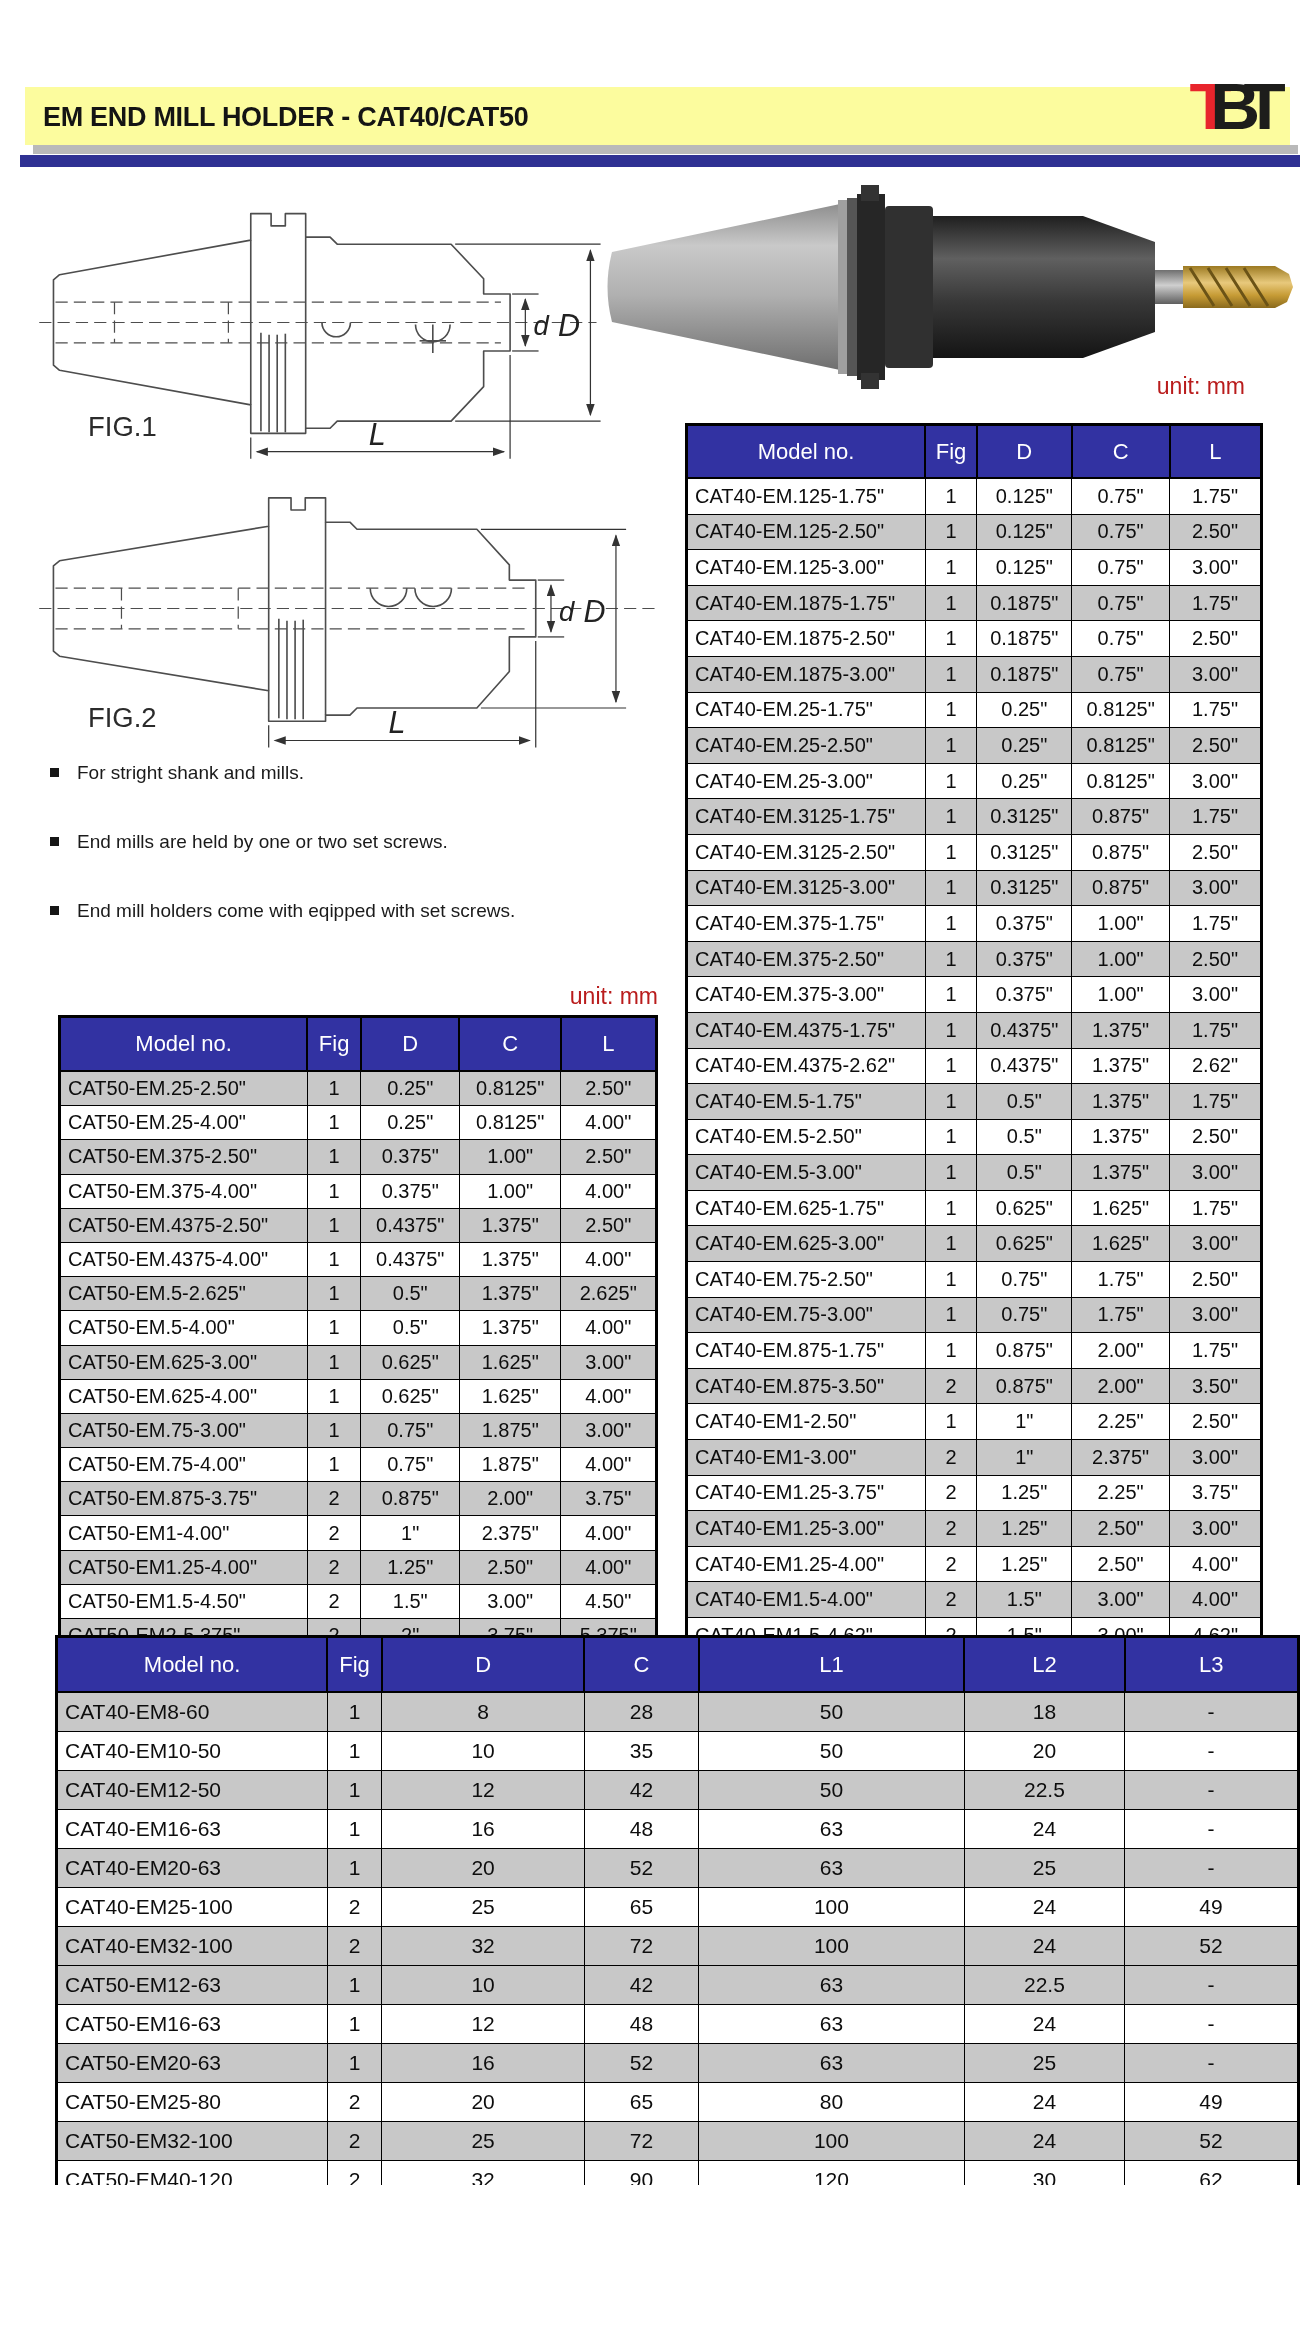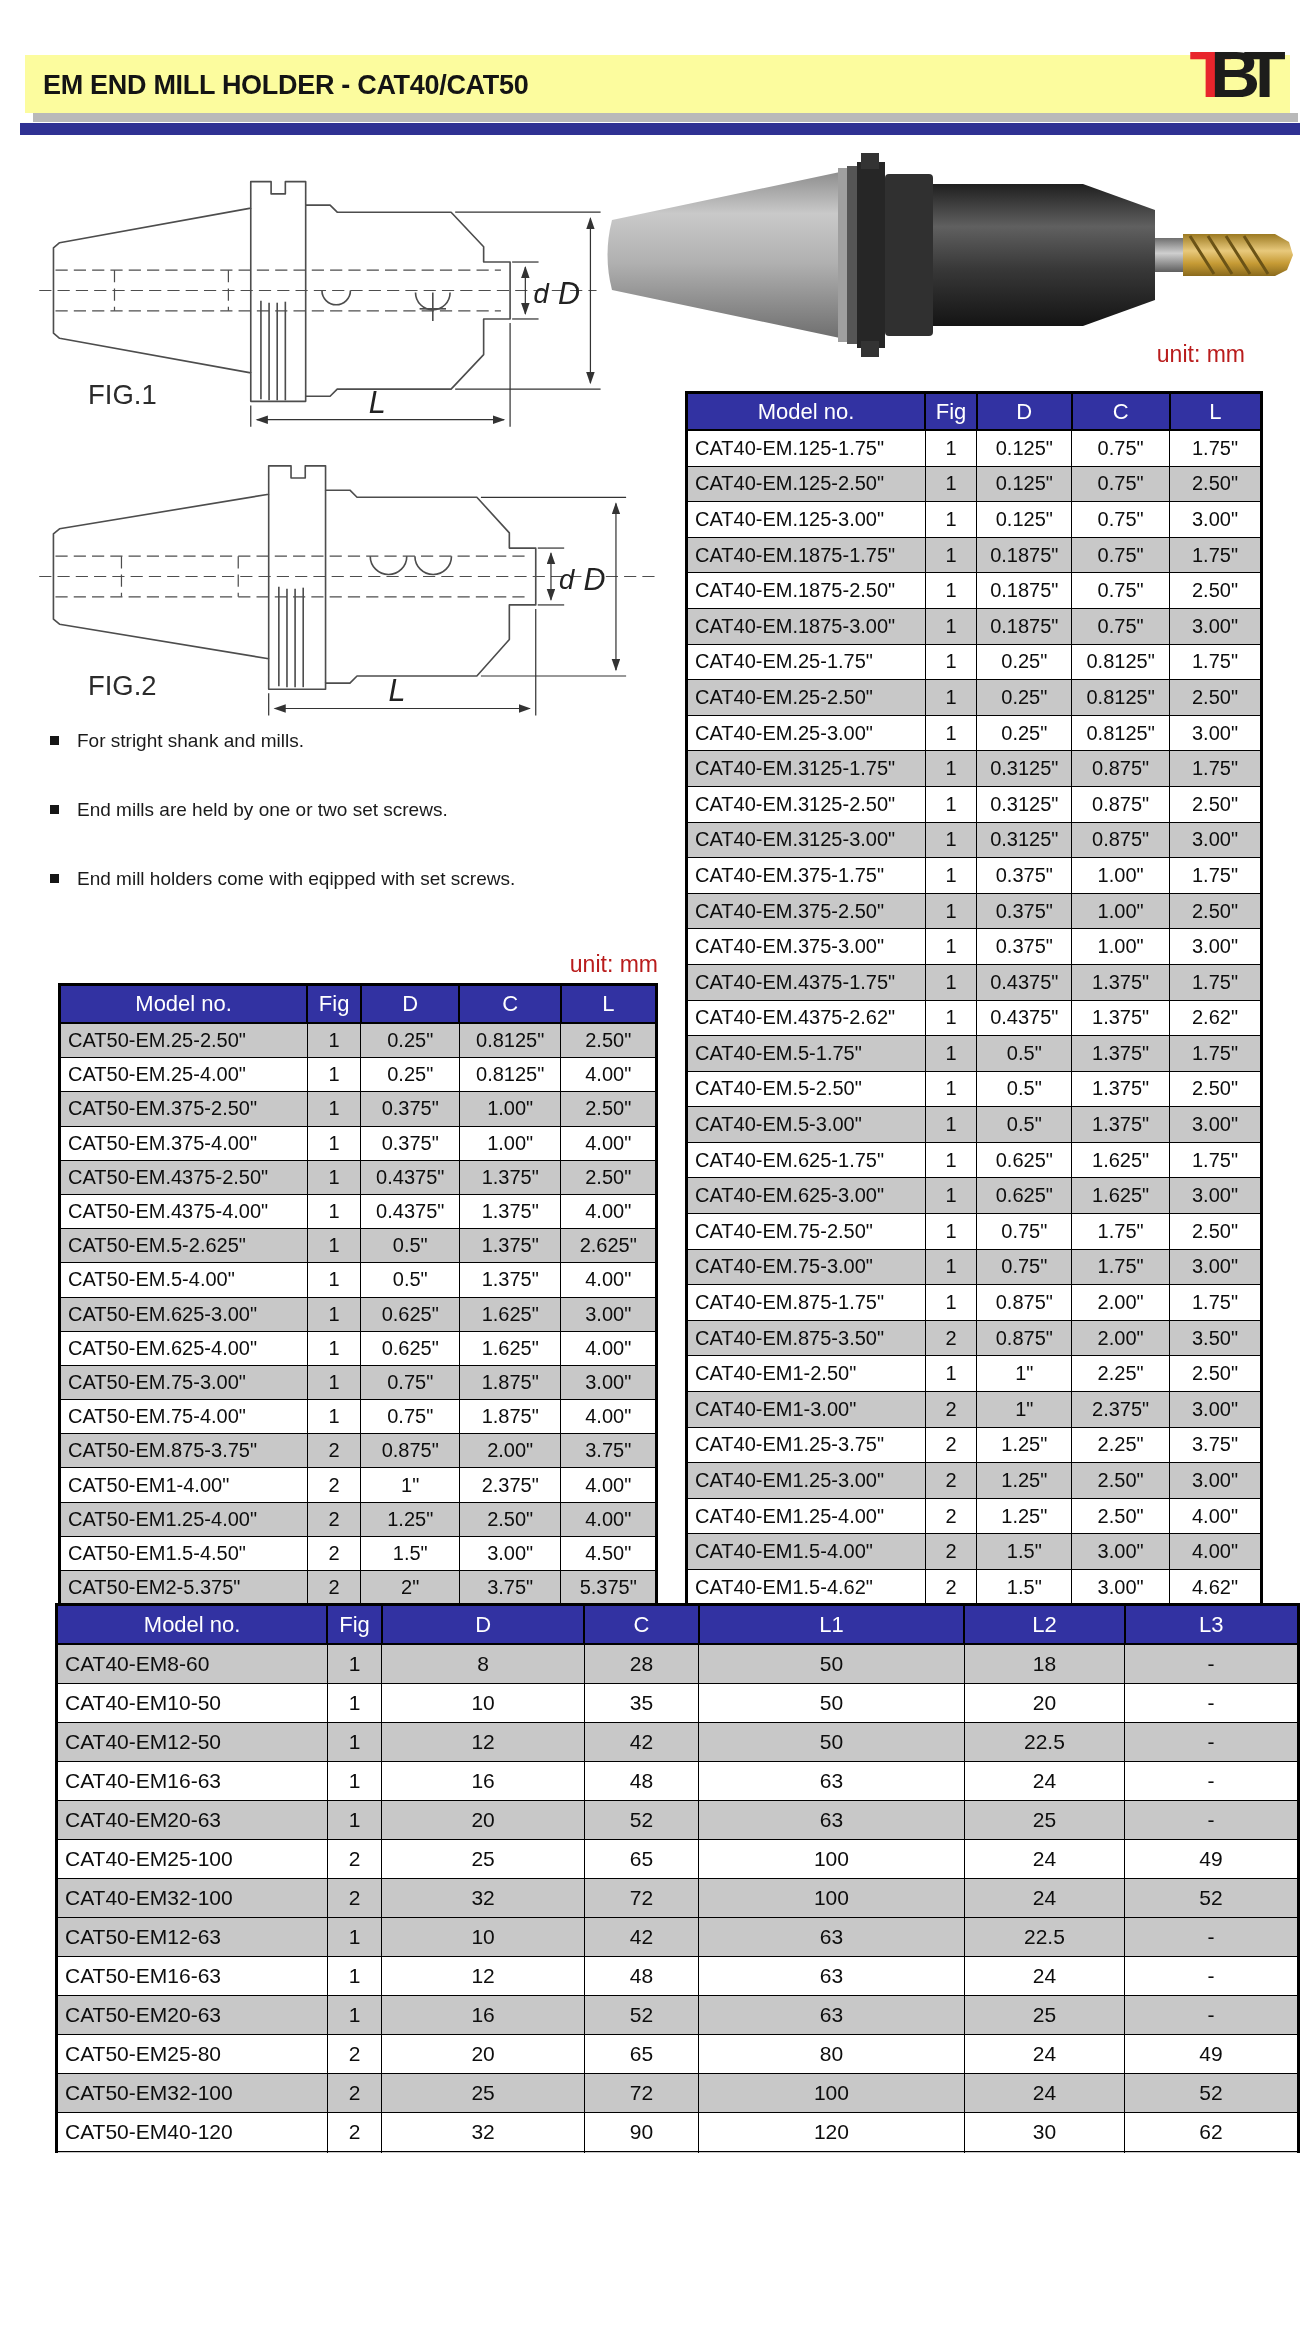--- a/index.html
+++ b/index.html
@@ -1,18 +1,18 @@
 <!DOCTYPE html>
 <html style="--c-header_yellow: #FCFC9E; --c-rule_blue: #2F3193; --c-table_header_blue: #3232A2; --c-row_gray: #C8C8C8; --c-logo_red: #E8252C; --c-logo_black: #1D1D1B;"><head>
 <meta charset="utf-8">
 <style>
   html,body { margin:0; padding:0; background:#fff; }
   .page {
     position:relative; width:1313px; height:2153px; background:#fff;
-    font-family:"Liberation Sans", sans-serif; color:#111; overflow:hidden;
+    font-family:"Liberation Sans", sans-serif; color:#111; overflow:hidden;margin-top:32px;
   }
   
   .header-bar {
     position:absolute; left:25px; top:55px; width:1265px; height:58px;
     background:var(--c-header_yellow,#fcfc9e);
   }
   .page-title {
     margin:0; padding-left:18px; line-height:60px;
     font-size:27px; font-weight:bold; letter-spacing:-0.3px; color:#141414;
   }
@@ -54,21 +54,21 @@
     content:""; position:absolute; left:6px; top:13px;
     width:9px; height:9px; background:#161616;
   }
   
   .tbl {
     position:absolute; border-collapse:collapse; table-layout:fixed;
     background:#fff; border:3px solid #000;
   }
   .tbl th {
     background:var(--c-table_header_blue,#3232a2); color:#fff;
-    font-weight:normal; border:2px solid #000; padding:0;
+    font-weight:normal; border:2px solid #000; padding:8px;
   }
   .tbl td {
     border:1px solid #000; text-align:center; padding:0 4px;
     white-space:nowrap; overflow:hidden; color:#0d0d0d;
   }
   .tbl td.c-model { text-align:left; padding-left:7px; }
   .tbl tr.alt td { background:var(--c-row_gray,#c8c8c8); }
   .tbl tr.sec td { border-top:3px solid #000; }
 
   .t-cat40 { left:685px; top:391px; width:578px; }

